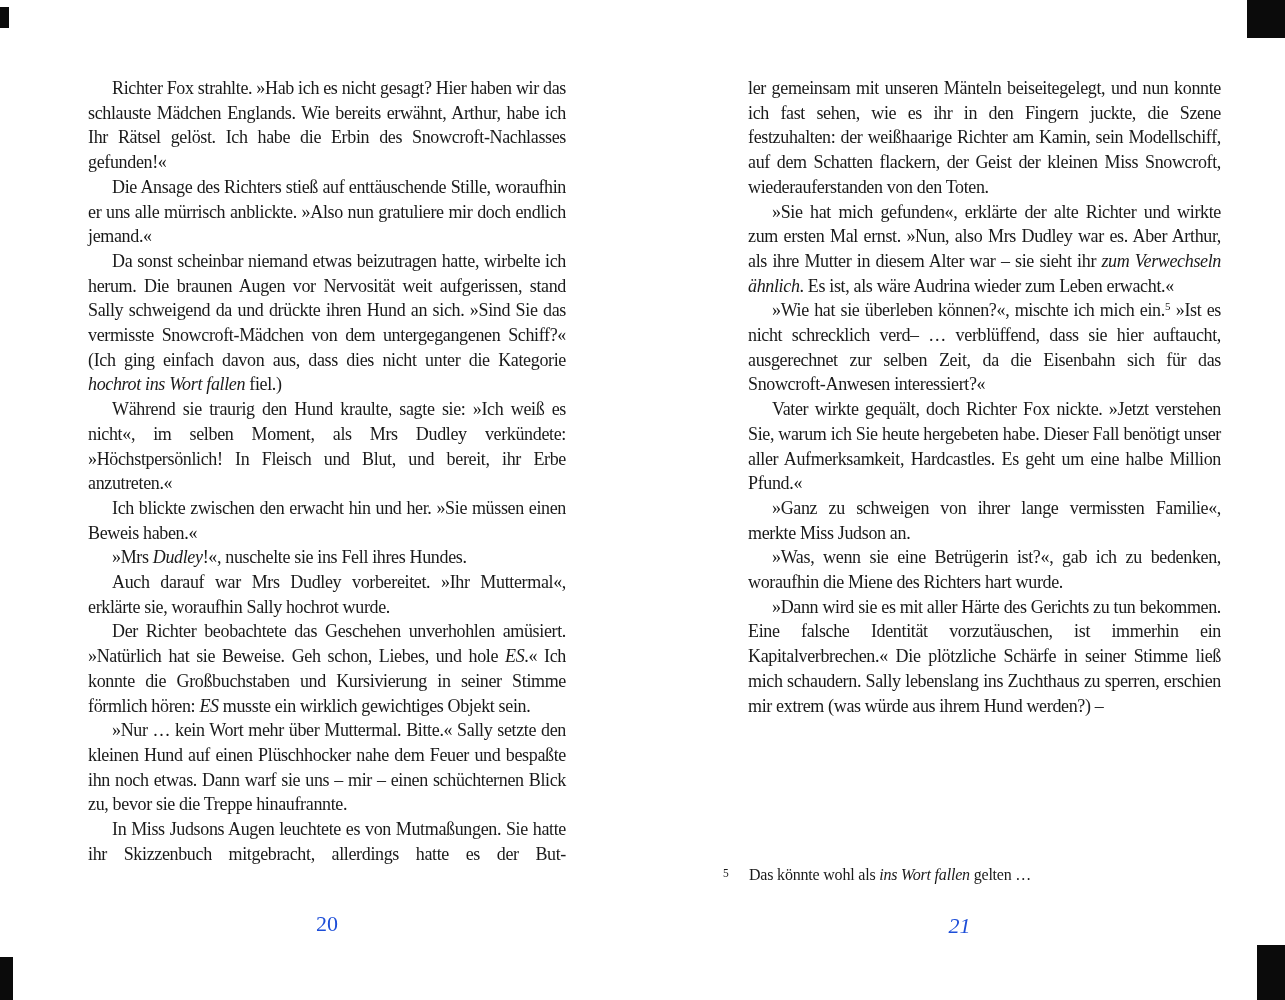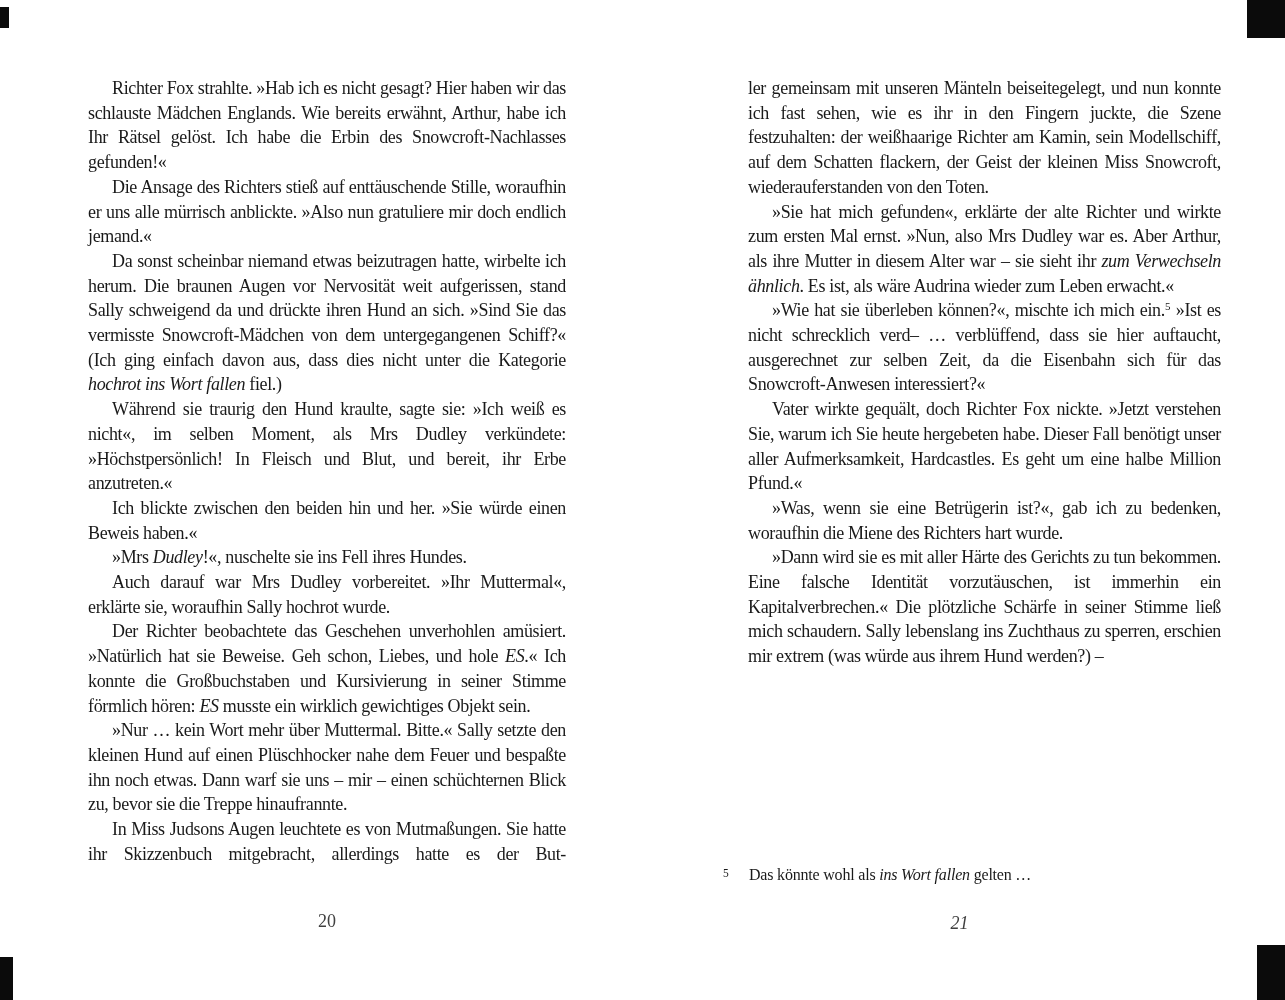--- a/index.html
+++ b/index.html
@@ -52,22 +52,22 @@
   }
   .footnote .fn-marker {
     font-size: 11.5px;
     margin-top: -1px;
     width: 26px;
     flex: 0 0 26px;
   }
   .footnote .fn-text { flex: 1 1 auto; }
   .folio {
     position: absolute;
-    font-size: 18px;
-    color: #404040;
+    font-size: 22px;
+    color: #1d4ed8;
     text-align: center;
   }
   .folio.left  { left: 88px;  top: 911px; width: 478px; }
   .folio.right { left: 723px; top: 913px; width: 473px; font-style: italic; }
   .scan-mark {
     position: absolute;
     background: #0b0b0b;
   }
   .scan-mark.tl { left: 0;      top: 7px;    width: 9px;  height: 21px; }
   .scan-mark.tr { left: 1247px; top: 0;      width: 38px; height: 38px; }
@@ -75,33 +75,34 @@
   .scan-mark.br { left: 1257px; top: 945px;  width: 28px; height: 55px; }
 </style>
 </head>
 <body>
 
 <div class="text-column left">
     <p>Richter Fox strahlte. »Hab ich es nicht gesagt? Hier haben wir das schlauste Mädchen Englands. Wie bereits erwähnt, Arthur, habe ich Ihr Rätsel gelöst. Ich habe die Erbin des Snowcroft-Nachlasses gefunden!«</p>
     <p>Die Ansage des Richters stieß auf enttäuschende Stille, woraufhin er uns alle mürrisch anblickte. »Also nun gratuliere mir doch endlich jemand.«</p>
     <p>Da sonst scheinbar niemand etwas beizutragen hatte, wirbelte ich herum. Die braunen Augen vor Nervosität weit aufgerissen, stand Sally schweigend da und drückte ihren Hund an sich. »Sind Sie das vermisste Snowcroft-Mädchen von dem untergegangenen Schiff?« (Ich ging einfach davon aus, dass dies nicht unter die Kategorie <em>hochrot ins Wort fallen</em> fiel.)</p>
     <p>Während sie traurig den Hund kraulte, sagte sie: »Ich weiß es nicht«, im selben Moment, als Mrs Dudley verkündete: »Höchstpersönlich! In Fleisch und Blut, und bereit, ihr Erbe anzutreten.«</p>
-    <p>Ich blickte zwischen den beiden hin und her. »Sie würde einen Beweis haben.«</p>
+    <p>Ich blickte zwischen den erwacht hin und her. »Sie müssen einen Beweis haben.«</p>
     <p>»Mrs <em>Dudley</em>!«, nuschelte sie ins Fell ihres Hundes.</p>
     <p>Auch darauf war Mrs Dudley vorbereitet. »Ihr Muttermal«, erklärte sie, woraufhin Sally hochrot wurde.</p>
     <p>Der Richter beobachtete das Geschehen unverhohlen amüsiert. »Natürlich hat sie Beweise. Geh schon, Liebes, und hole <em>ES</em>.« Ich konnte die Großbuchstaben und Kursivierung in seiner Stimme förmlich hören: <em>ES</em> musste ein wirklich gewichtiges Objekt sein.</p>
     <p>»Nur … kein Wort mehr über Muttermal. Bitte.« Sally setzte den kleinen Hund auf einen Plüschhocker nahe dem Feuer und bespaßte ihn noch etwas. Dann warf sie uns – mir – einen schüchternen Blick zu, bevor sie die Treppe hinaufrannte.</p>
     <p class="justify-last">In Miss Judsons Augen leuchtete es von Mutmaßungen. Sie hatte ihr Skizzenbuch mitgebracht, allerdings hatte es der But-</p>
   </div>
 
 <div class="text-column right">
     <p class="no-indent">ler gemeinsam mit unseren Mänteln beiseitegelegt, und nun konnte ich fast sehen, wie es ihr in den Fingern juckte, die Szene festzuhalten: der weißhaarige Richter am Kamin, sein Modellschiff, auf dem Schatten flackern, der Geist der kleinen Miss Snowcroft, wiederauferstanden von den Toten.</p>
     <p>»Sie hat mich gefunden«, erklärte der alte Richter und wirkte zum ersten Mal ernst. »Nun, also Mrs Dudley war es. Aber Arthur, als ihre Mutter in diesem Alter war – sie sieht ihr <em>zum Verwechseln ähnlich</em>. Es ist, als wäre Audrina wieder zum Leben erwacht.«</p>
     <p>»Wie hat sie überleben können?«, mischte ich mich ein.<sup class="fn-ref">5</sup> »Ist es nicht schrecklich verd– … verblüffend, dass sie hier auftaucht, ausgerechnet zur selben Zeit, da die Eisenbahn sich für das Snowcroft-Anwesen interessiert?«</p>
     <p>Vater wirkte gequält, doch Richter Fox nickte. »Jetzt verstehen Sie, warum ich Sie heute hergebeten habe. Dieser Fall benötigt unser aller Aufmerksamkeit, Hardcastles. Es geht um eine halbe Million Pfund.«</p>
+    <p>»Ganz zu schweigen von ihrer lange vermissten Familie«, merkte Miss Judson an.</p>
     <p>»Was, wenn sie eine Betrügerin ist?«, gab ich zu bedenken, woraufhin die Miene des Richters hart wurde.</p>
     <p>»Dann wird sie es mit aller Härte des Gerichts zu tun bekommen. Eine falsche Identität vorzutäuschen, ist immerhin ein Kapitalverbrechen.« Die plötzliche Schärfe in seiner Stimme ließ mich schaudern. Sally lebenslang ins Zuchthaus zu sperren, erschien mir extrem (was würde aus ihrem Hund werden?) –</p>
   </div>
 
 <div class="footnote">
   <span class="fn-marker">5</span>
   <span class="fn-text">Das könnte wohl als <em>ins Wort fallen</em> gelten …</span>
 </div>
 
 <div class="folio left">20</div>

